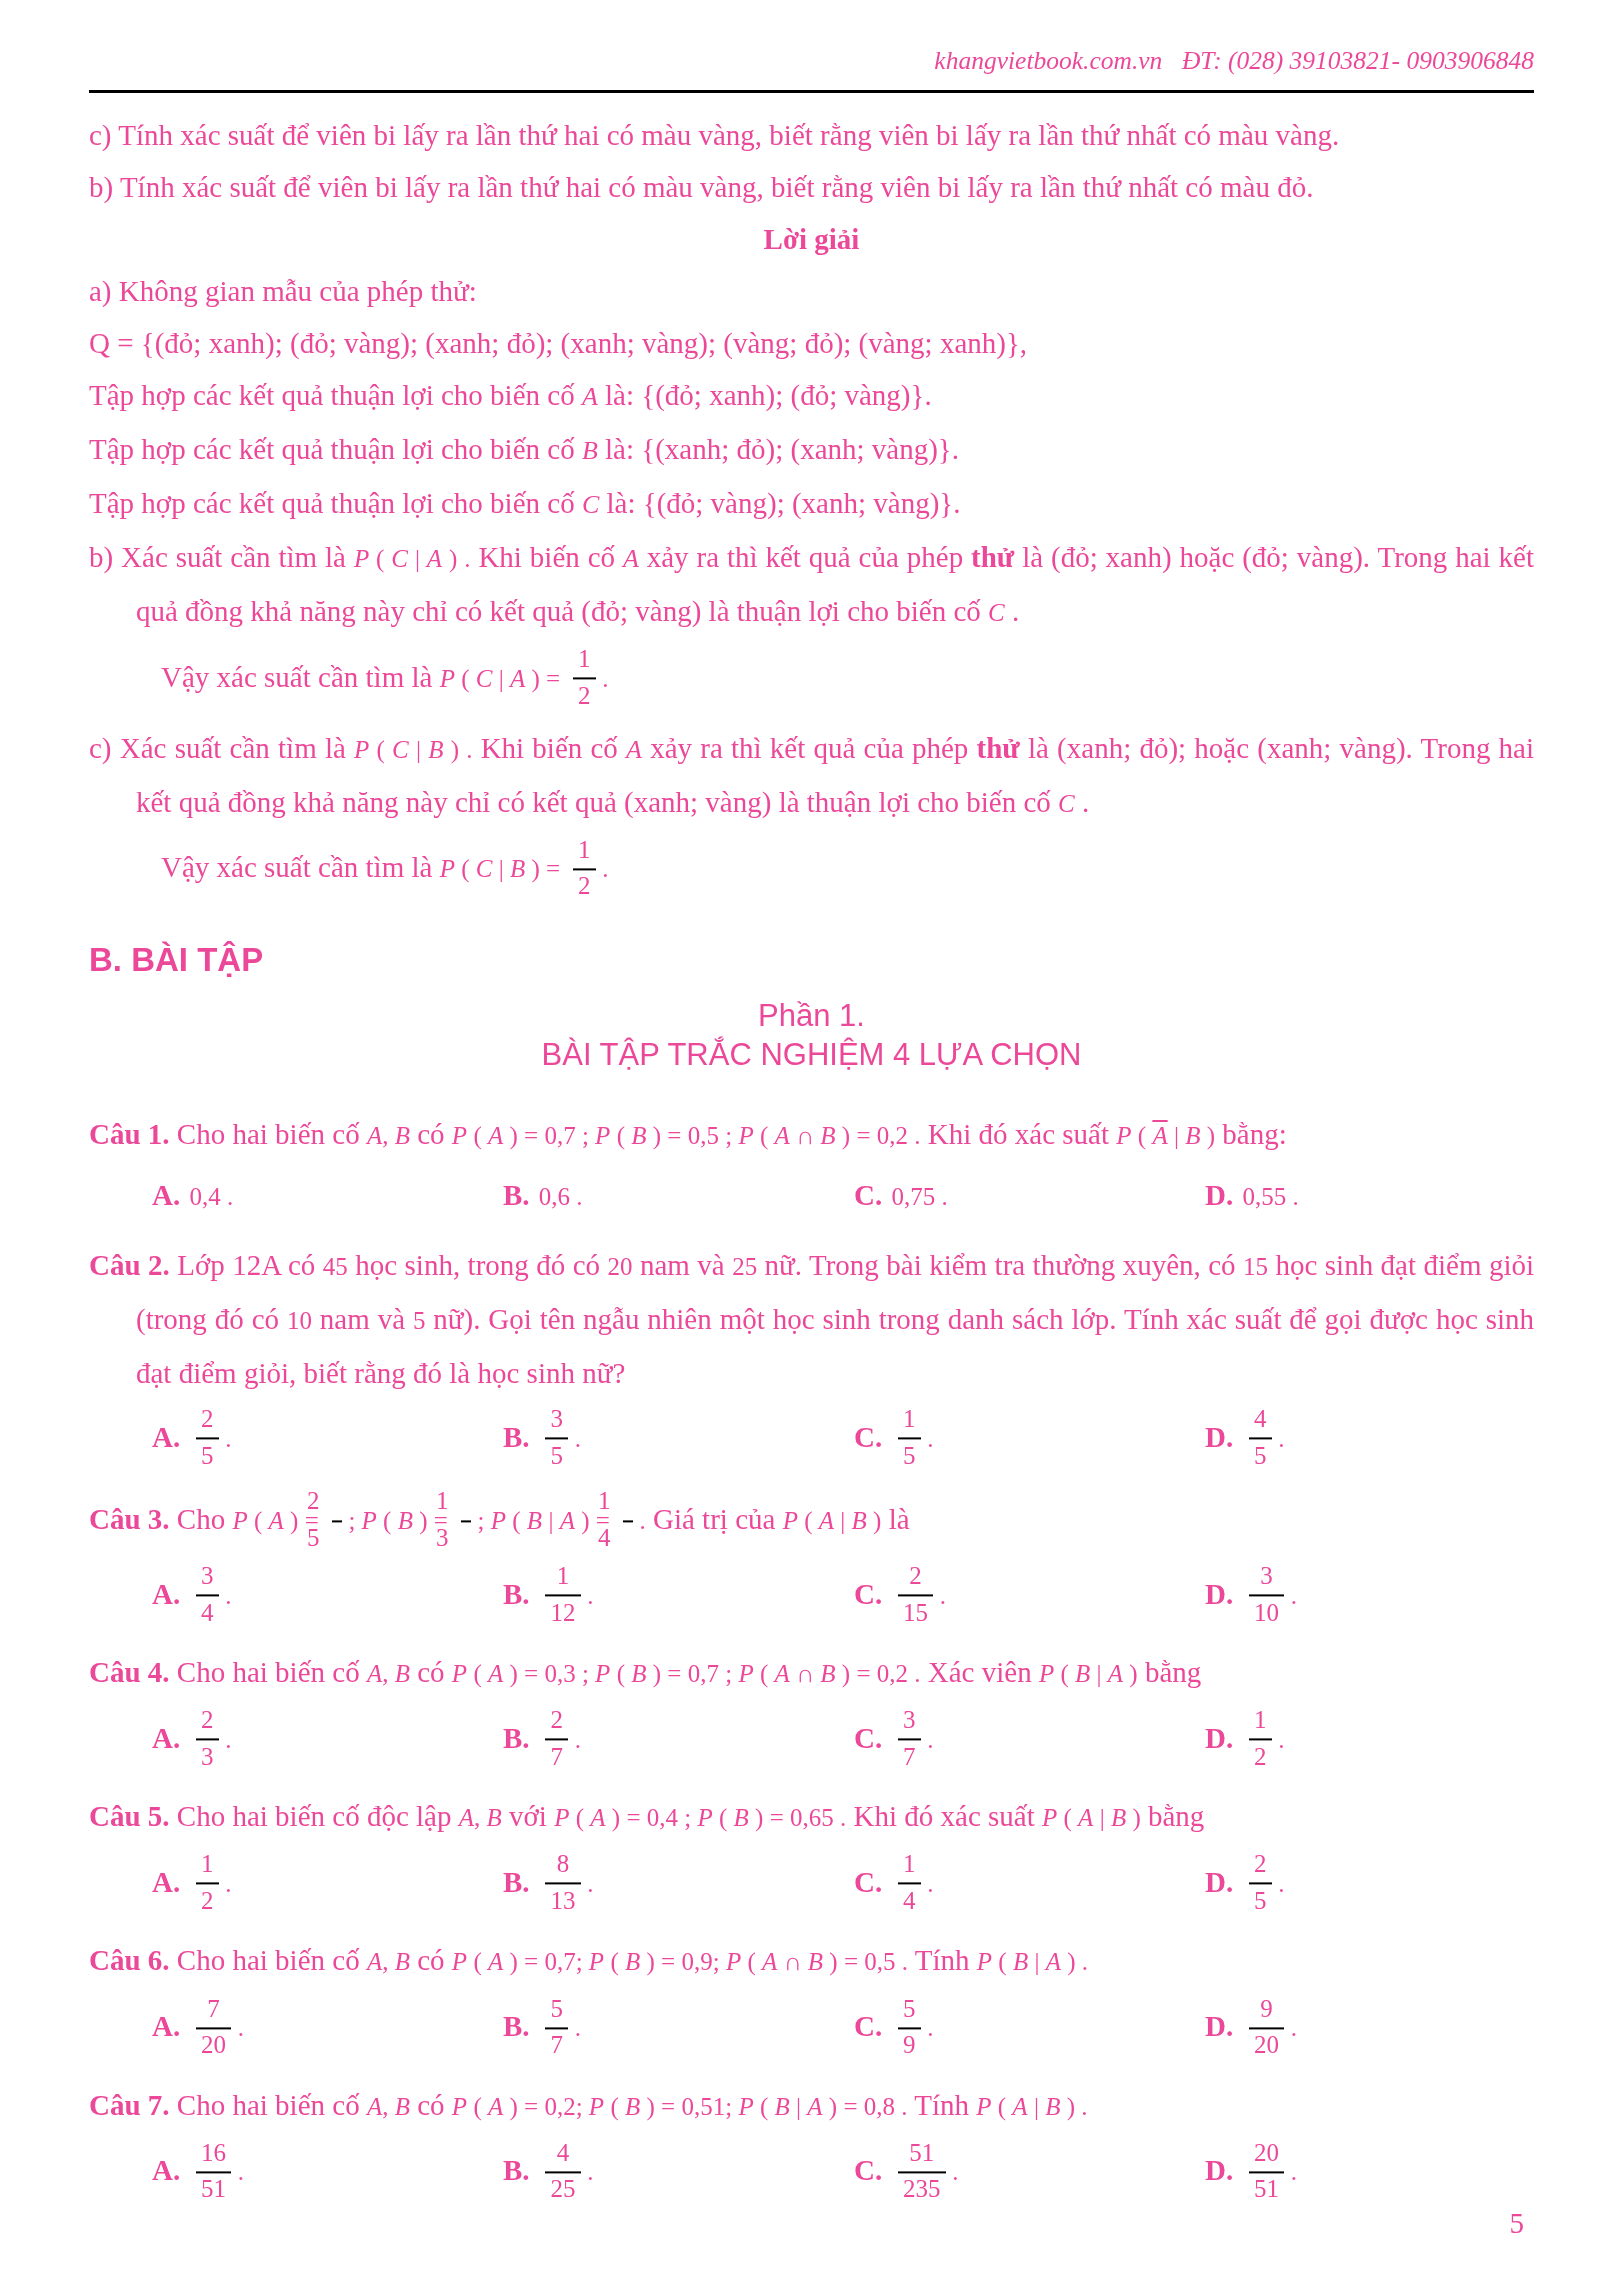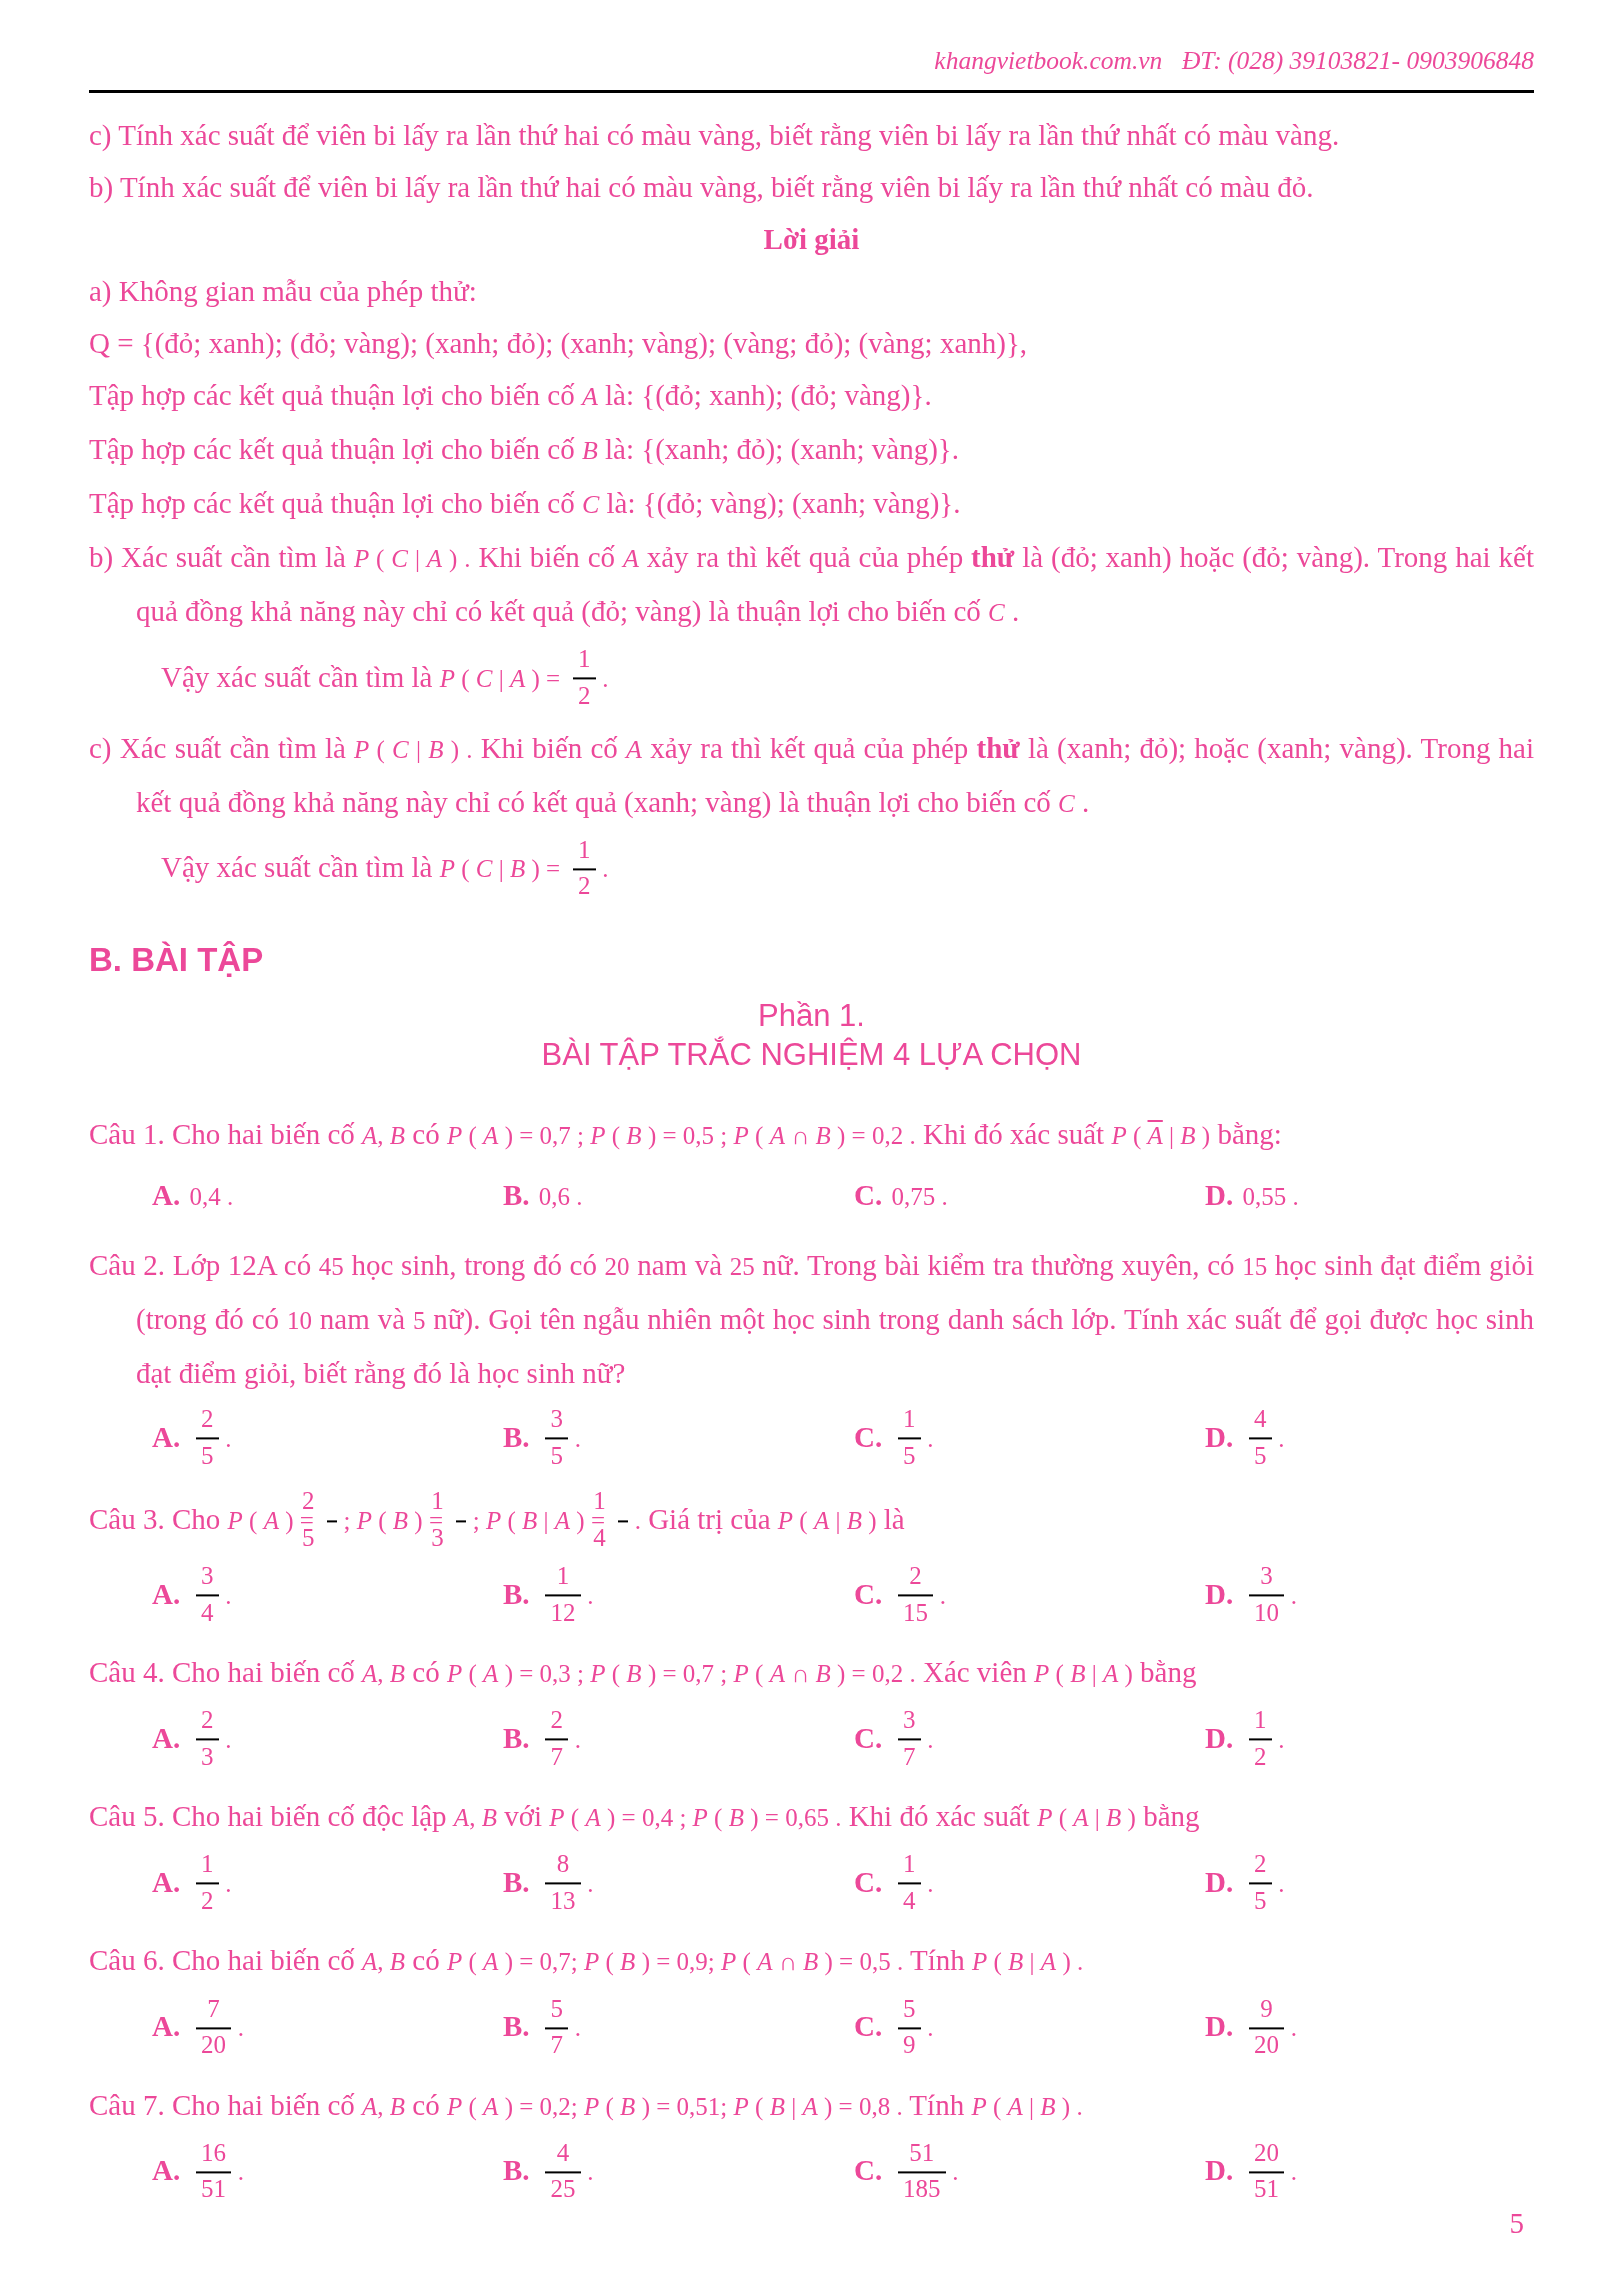--- a/index.html
+++ b/index.html
@@ -17,21 +17,21 @@
   .lbl{}
   .center-bold{text-align:center;font-weight:bold;line-height:52px;}
   .h-b{font-family:"Liberation Sans","DejaVu Sans",sans-serif;font-weight:bold;
        font-size:33px;margin:27.5px 0 5.2px 0;line-height:39px;}
   .h-center{font-family:"Liberation Sans","DejaVu Sans",sans-serif;font-weight:normal;
        font-size:31px;text-align:center;line-height:39px;}
   .h-part{margin-top:17px;}
   .h-sub{margin-top:0;margin-bottom:34px;}
   .qblock{margin-top:13px;}
   .qpara{}
-  .qlbl{font-weight:normal;}
+  .qlbl{font-weight:bold;}
   .opts{display:flex;align-items:center;text-align:left;line-height:52px;
         padding:7.9px 0 2.6px 63px;}
   .opt{width:351px;}
   .opt:last-child{width:auto;}
   .olbl{font-weight:bold;margin-right:9.2px;}
   .mm{font-size:25px;}
   .mv{font-style:italic;font-size:26px;}
   .mvo{font-style:italic;font-size:25px;text-decoration:overline;}
   .bd{font-weight:bold;}
   .frac{display:inline-block;vertical-align:middle;text-align:center;font-size:25px;
@@ -127,21 +127,21 @@
             <div class="opt"><span class="olbl">B.</span><span class="frac"><span class="fn">5</span><span class="fd">7</span></span><span class="mm">.</span></div>
             <div class="opt"><span class="olbl">C.</span><span class="frac"><span class="fn">5</span><span class="fd">9</span></span><span class="mm">.</span></div>
             <div class="opt"><span class="olbl">D.</span><span class="frac"><span class="fn">9</span><span class="fd">20</span></span><span class="mm">.</span></div>
           </div>
         </div>
         <div class="qblock">
           <div class="para qpara"><span class="qlbl">Câu 7. </span><span>Cho hai biến cố </span><span class="mm"><i>A</i>, <i>B</i></span><span> có </span><span class="mm"><i>P</i> ( <i>A</i> ) = 0,2; <i>P</i> ( <i>B</i> ) = 0,51; <i>P</i> ( <i>B</i> | <i>A</i> ) = 0,8 .</span><span> Tính </span><span class="mm"><i>P</i> ( <i>A</i> | <i>B</i> ) .</span></div>
           <div class="opts">
             <div class="opt"><span class="olbl">A.</span><span class="frac"><span class="fn">16</span><span class="fd">51</span></span><span class="mm">.</span></div>
             <div class="opt"><span class="olbl">B.</span><span class="frac"><span class="fn">4</span><span class="fd">25</span></span><span class="mm">.</span></div>
-            <div class="opt"><span class="olbl">C.</span><span class="frac"><span class="fn">51</span><span class="fd">185</span></span><span class="mm">.</span></div>
+            <div class="opt"><span class="olbl">C.</span><span class="frac"><span class="fn">51</span><span class="fd">235</span></span><span class="mm">.</span></div>
             <div class="opt"><span class="olbl">D.</span><span class="frac"><span class="fn">20</span><span class="fd">51</span></span><span class="mm">.</span></div>
           </div>
         </div>
       </div>
 
   </div>
   <div class="pgnum">5</div>
 </div>
 
 

